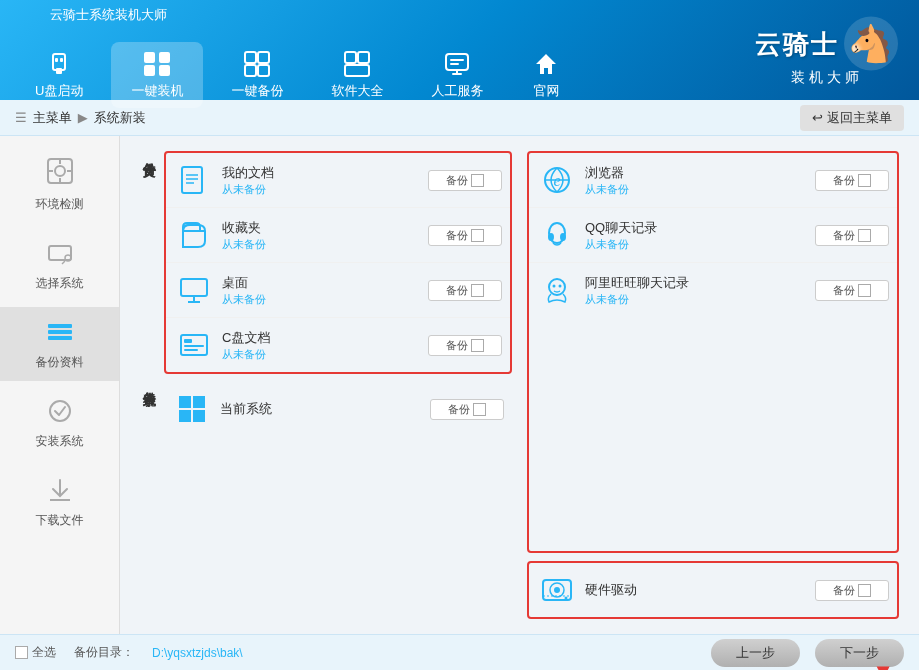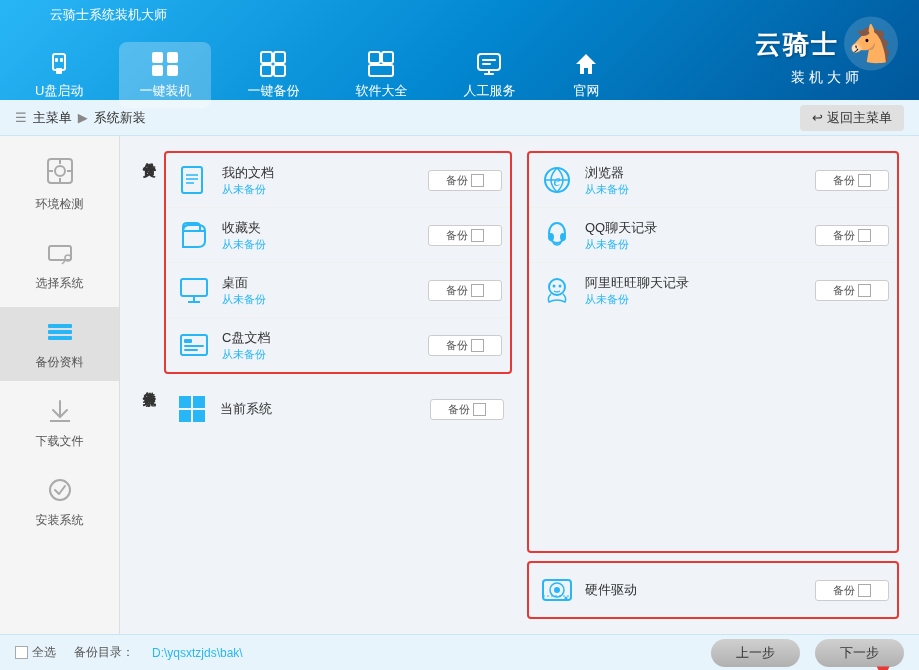--- a/index.html
+++ b/index.html
@@ -10,21 +10,21 @@
       background: linear-gradient(135deg, #29b6f6 0%, #0288d1 50%, #01579b 100%);
       height: 100px;
       display: flex;
       align-items: center;
       padding: 0 10px;
       position: relative;
     }
     .nav-tabs {
       display: flex;
       align-items: center;
-      gap: 16px;
+      gap: 8px;
       margin-top: 20px;
     }
     .nav-tab {
       display: flex;
       flex-direction: column;
       align-items: center;
       color: white;
       padding: 8px 20px;
       cursor: pointer;
       border-radius: 6px;
@@ -346,34 +346,34 @@
           <rect x="3" y="7" width="24" height="4" rx="1" fill="#29b6f6"></rect>
           <rect x="3" y="13" width="24" height="4" rx="1" fill="#29b6f6"></rect>
           <rect x="3" y="19" width="24" height="4" rx="1" fill="#29b6f6"></rect>
         </svg>
       </div>
       <span>备份资料</span>
     </div>
     <div class="sidebar-item">
       <div>
         <svg width="30" height="30" viewBox="0 0 30 30">
+          <circle cx="15" cy="15" r="10" fill="none" stroke="#aaa" stroke-width="2"></circle>
+          <path d="M10 15 L14 19 L20 11" stroke="#aaa" stroke-width="2" fill="none" stroke-linecap="round" stroke-linejoin="round"></path>
+        </svg>
+      </div>
+      <span>安装系统</span>
+    </div>
+    <div class="sidebar-item">
+      <div>
+        <svg width="30" height="30" viewBox="0 0 30 30">
           <path d="M15 5 v15 M8 14 L15 21 L22 14" stroke="#aaa" stroke-width="2" fill="none" stroke-linecap="round"></path>
           <line x1="5" y1="25" x2="25" y2="25" stroke="#aaa" stroke-width="2"></line>
         </svg>
       </div>
       <span>下载文件</span>
-    </div>
-    <div class="sidebar-item">
-      <div>
-        <svg width="30" height="30" viewBox="0 0 30 30">
-          <circle cx="15" cy="15" r="10" fill="none" stroke="#aaa" stroke-width="2"></circle>
-          <path d="M10 15 L14 19 L20 11" stroke="#aaa" stroke-width="2" fill="none" stroke-linecap="round" stroke-linejoin="round"></path>
-        </svg>
-      </div>
-      <span>安装系统</span>
     </div>
   </div>
 
   <div class="content">
     <div style="display:flex;gap:15px;height:100%;">
 
       <div style="flex:1;display:flex;flex-direction:column;gap:8px;">
 
         <div style="display:flex;gap:6px;">
           <div style="writing-mode:vertical-rl;text-orientation:mixed;font-size:13px;font-weight:bold;color:#333;display:flex;align-items:center;padding:2px 0;">

